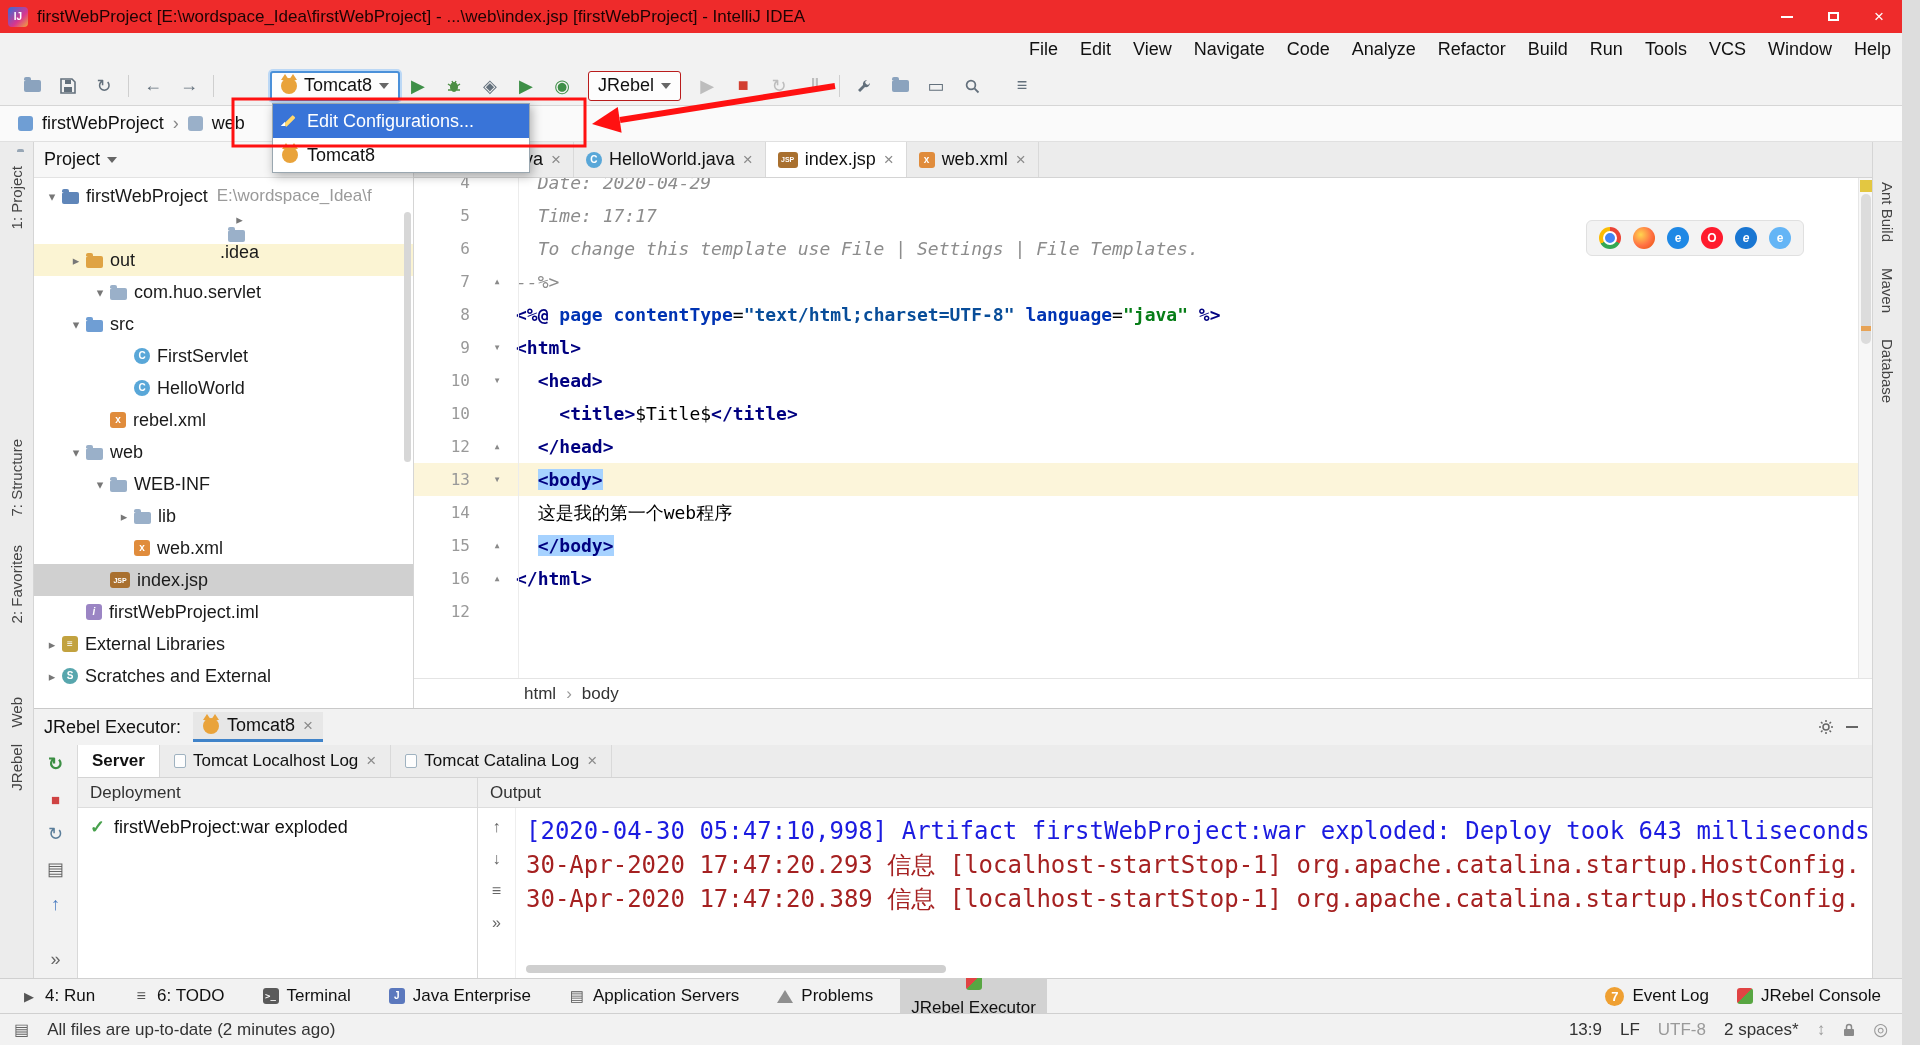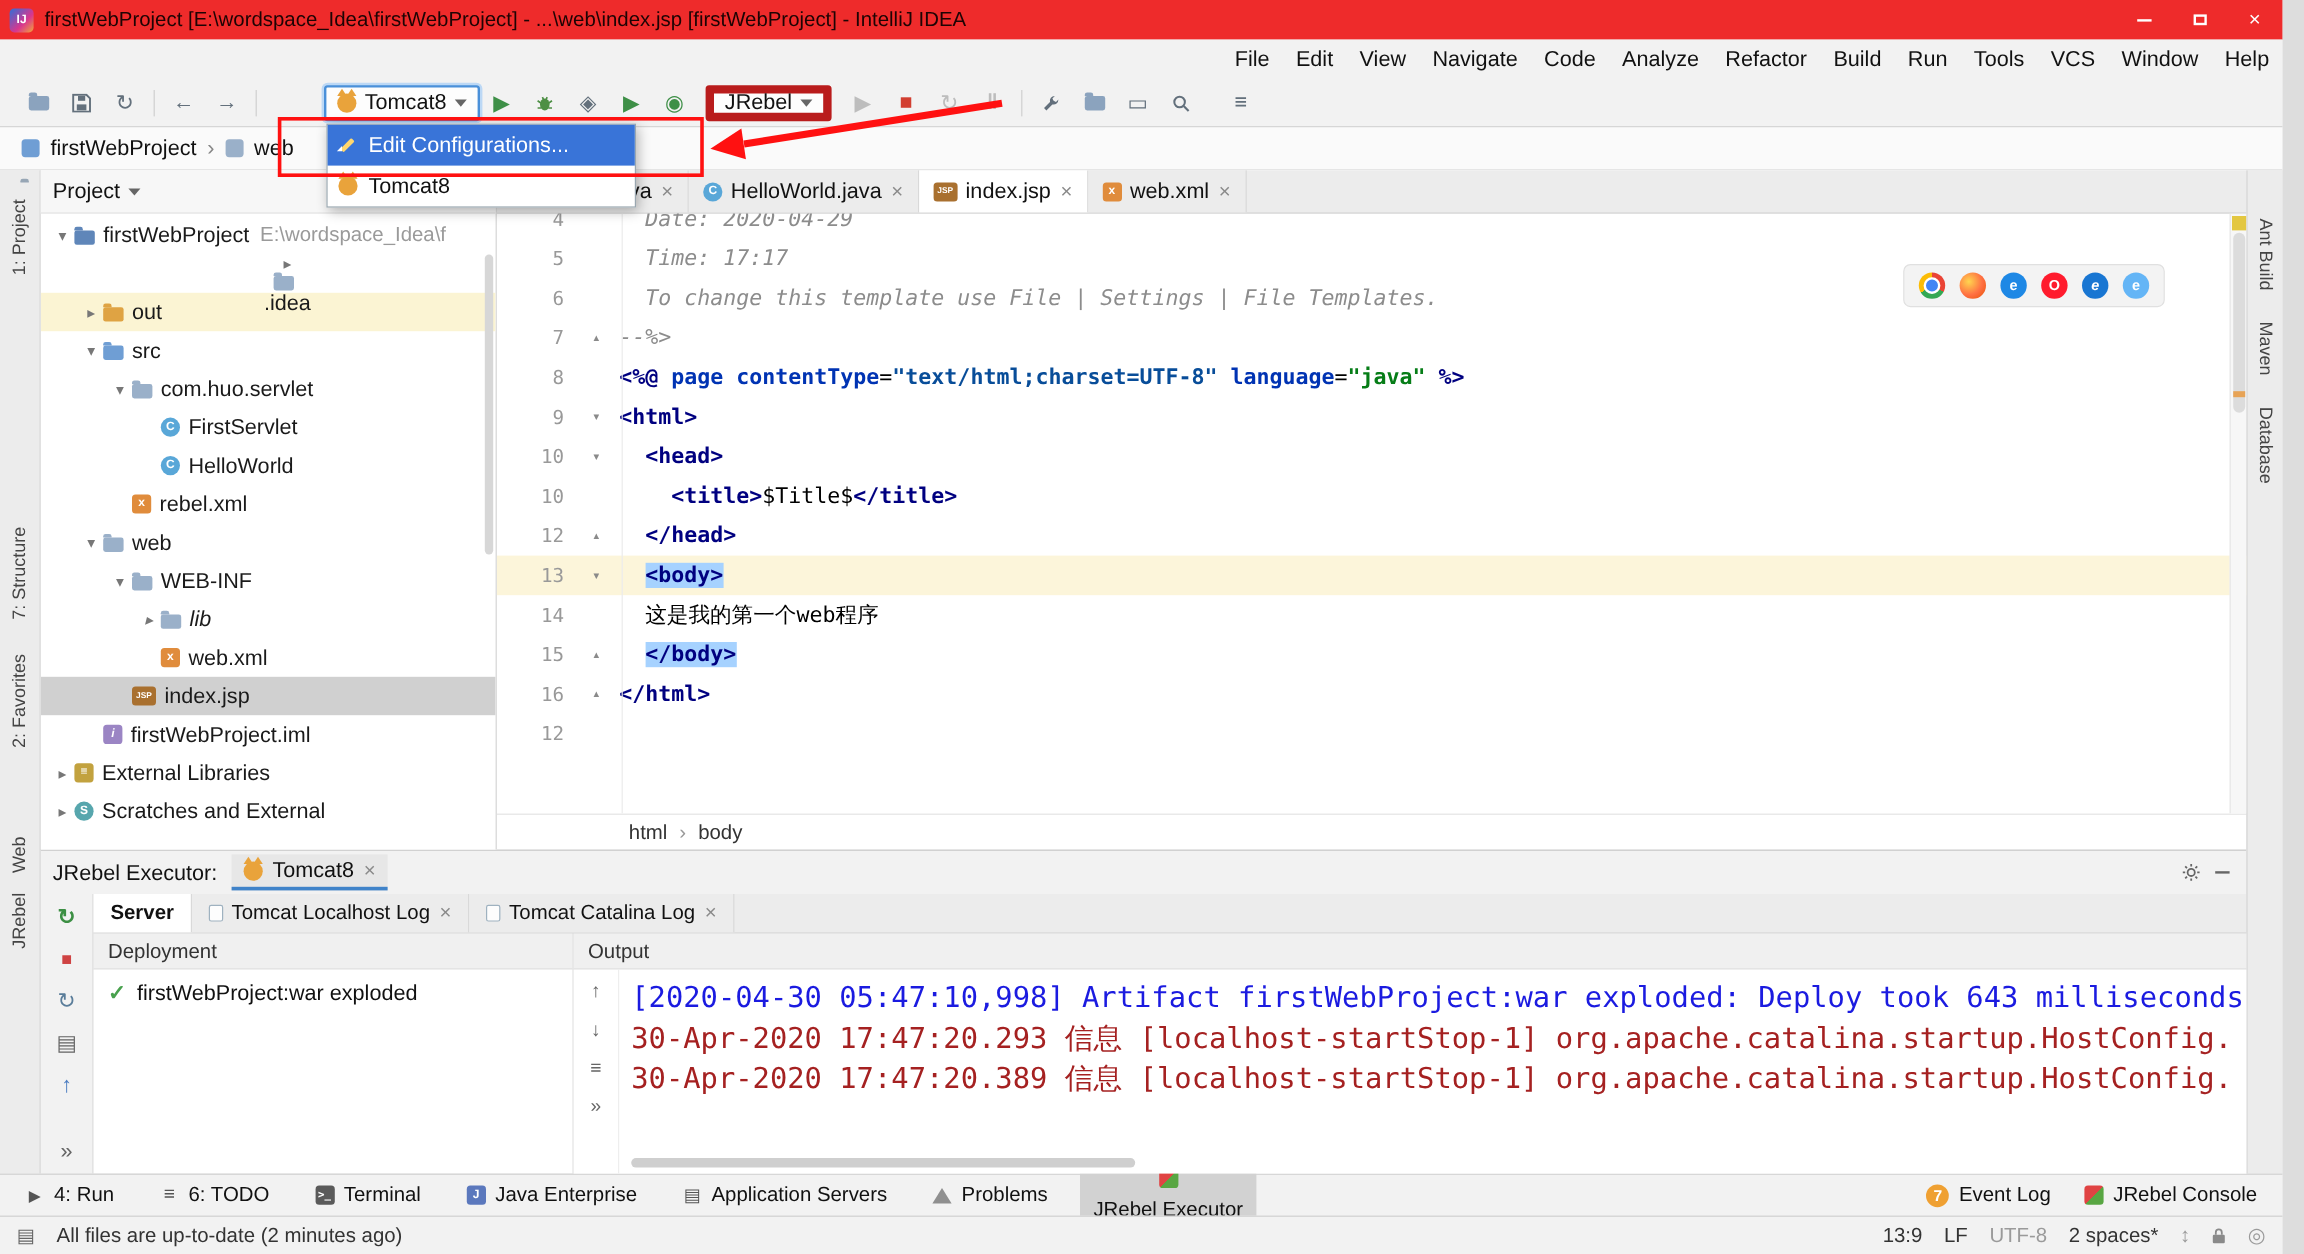--- a/index.html
+++ b/index.html
@@ -26,21 +26,21 @@
            padding-left:14px;flex:none;position:relative;}
   .tbi{width:36px;height:30px;display:flex;align-items:center;justify-content:center;font-size:18px;color:#63707c;flex:none;}
   .tbi.green{color:#3e8f47}.tbi.red{color:#d23f31}.tbi.dim{color:#bdbdbd}
   .tbsep{width:1px;height:22px;background:#cfcfcf;margin:0 6px;flex:none;}
   .g-sync::before{content:"↻"} .g-back::before{content:"←"} .g-fwd::before{content:"→"}
   .g-run::before{content:"▶"} .g-cov::before{content:"◈"} .g-jrun::before{content:"▶"}
   .g-jdbg::before{content:"◉"} .g-stop::before{content:"■"} .g-res::before{content:"▶"}
   .g-pause::before{content:"‖";font-weight:bold} .g-layout::before{content:"▭"} .g-jump::before{content:"≡"}
   .mini-folder{width:17px;height:12px;border-radius:2px;background:#8ba3be;position:relative;}
   .mini-folder::before{content:"";position:absolute;top:-3px;left:0;width:7px;height:3px;border-radius:2px 2px 0 0;background:inherit;}
-  .combo{display:flex;align-items:center;gap:7px;height:30px;padding:0 9px;background:#fdfdfd;border:7px solid #b91c1c;
+  .combo{display:flex;align-items:center;gap:7px;height:30px;padding:0 9px;background:#fdfdfd;border:1px solid #b91c1c;
          border-radius:3px;font-size:18px;flex:none;}
   .combo.focused{border:2px solid #4a90d9;box-shadow:0 0 0 2px #bcd8f5;}
   .caret-dn{width:0;height:0;border-left:5px solid transparent;border-right:5px solid transparent;border-top:6px solid #666;}
 
   
   .navrow{height:36px;background:#fafafa;border-bottom:1px solid #e0e0e0;display:flex;align-items:center;
           padding-left:18px;font-size:18px;gap:9px;flex:none;}
   .nav-sq{width:15px;height:15px;border-radius:3px;background:#6f9ed4;flex:none;}
   .nav-sep{color:#888;}
 
@@ -346,30 +346,30 @@
               <div class="tree-row" style="padding-left: 32px; flex-direction: column;">
                 <span class="tw closed"></span>
                 <span class="ti ic-folder"></span>
                 <span class="tl">.idea</span>
               </div>
               <div class="tree-row warm" style="padding-left: 32px;">
                 <span class="tw closed"></span>
                 <span class="ti ic-folder-excluded"></span>
                 <span class="tl">out</span>
               </div>
+              <div class="tree-row" style="padding-left: 56px;">
+                <span class="tw open"></span>
+                <span class="ti ic-package"></span>
+                <span class="tl">com.huo.servlet</span>
+              </div>
               <div class="tree-row" style="padding-left: 32px;">
                 <span class="tw open"></span>
                 <span class="ti ic-folder-src"></span>
                 <span class="tl">src</span>
               </div>
-              <div class="tree-row" style="padding-left: 56px;">
-                <span class="tw open"></span>
-                <span class="ti ic-package"></span>
-                <span class="tl">com.huo.servlet</span>
-              </div>
               <div class="tree-row" style="padding-left: 80px;">
                 <span class="tw"></span>
                 <span class="ti ic-class">C</span>
                 <span class="tl">FirstServlet</span>
               </div>
               <div class="tree-row" style="padding-left: 80px;">
                 <span class="tw"></span>
                 <span class="ti ic-class">C</span>
                 <span class="tl">HelloWorld</span>
               </div>
@@ -381,21 +381,21 @@
               <div class="tree-row" style="padding-left: 32px;">
                 <span class="tw open"></span>
                 <span class="ti ic-folder"></span>
                 <span class="tl">web</span>
               </div>
               <div class="tree-row" style="padding-left: 56px;">
                 <span class="tw open"></span>
                 <span class="ti ic-folder"></span>
                 <span class="tl">WEB-INF</span>
               </div>
-              <div class="tree-row" style="padding-left: 80px; font-style: italic;">
+              <div class="tree-row" style="padding-left: 80px;">
                 <span class="tw closed"></span>
                 <span class="ti ic-folder"></span>
                 <span class="tl">lib</span>
               </div>
               <div class="tree-row" style="padding-left: 80px;">
                 <span class="tw"></span>
                 <span class="ti ic-xml">x</span>
                 <span class="tl">web.xml</span>
               </div>
               <div class="tree-row selected" style="padding-left: 56px;">

